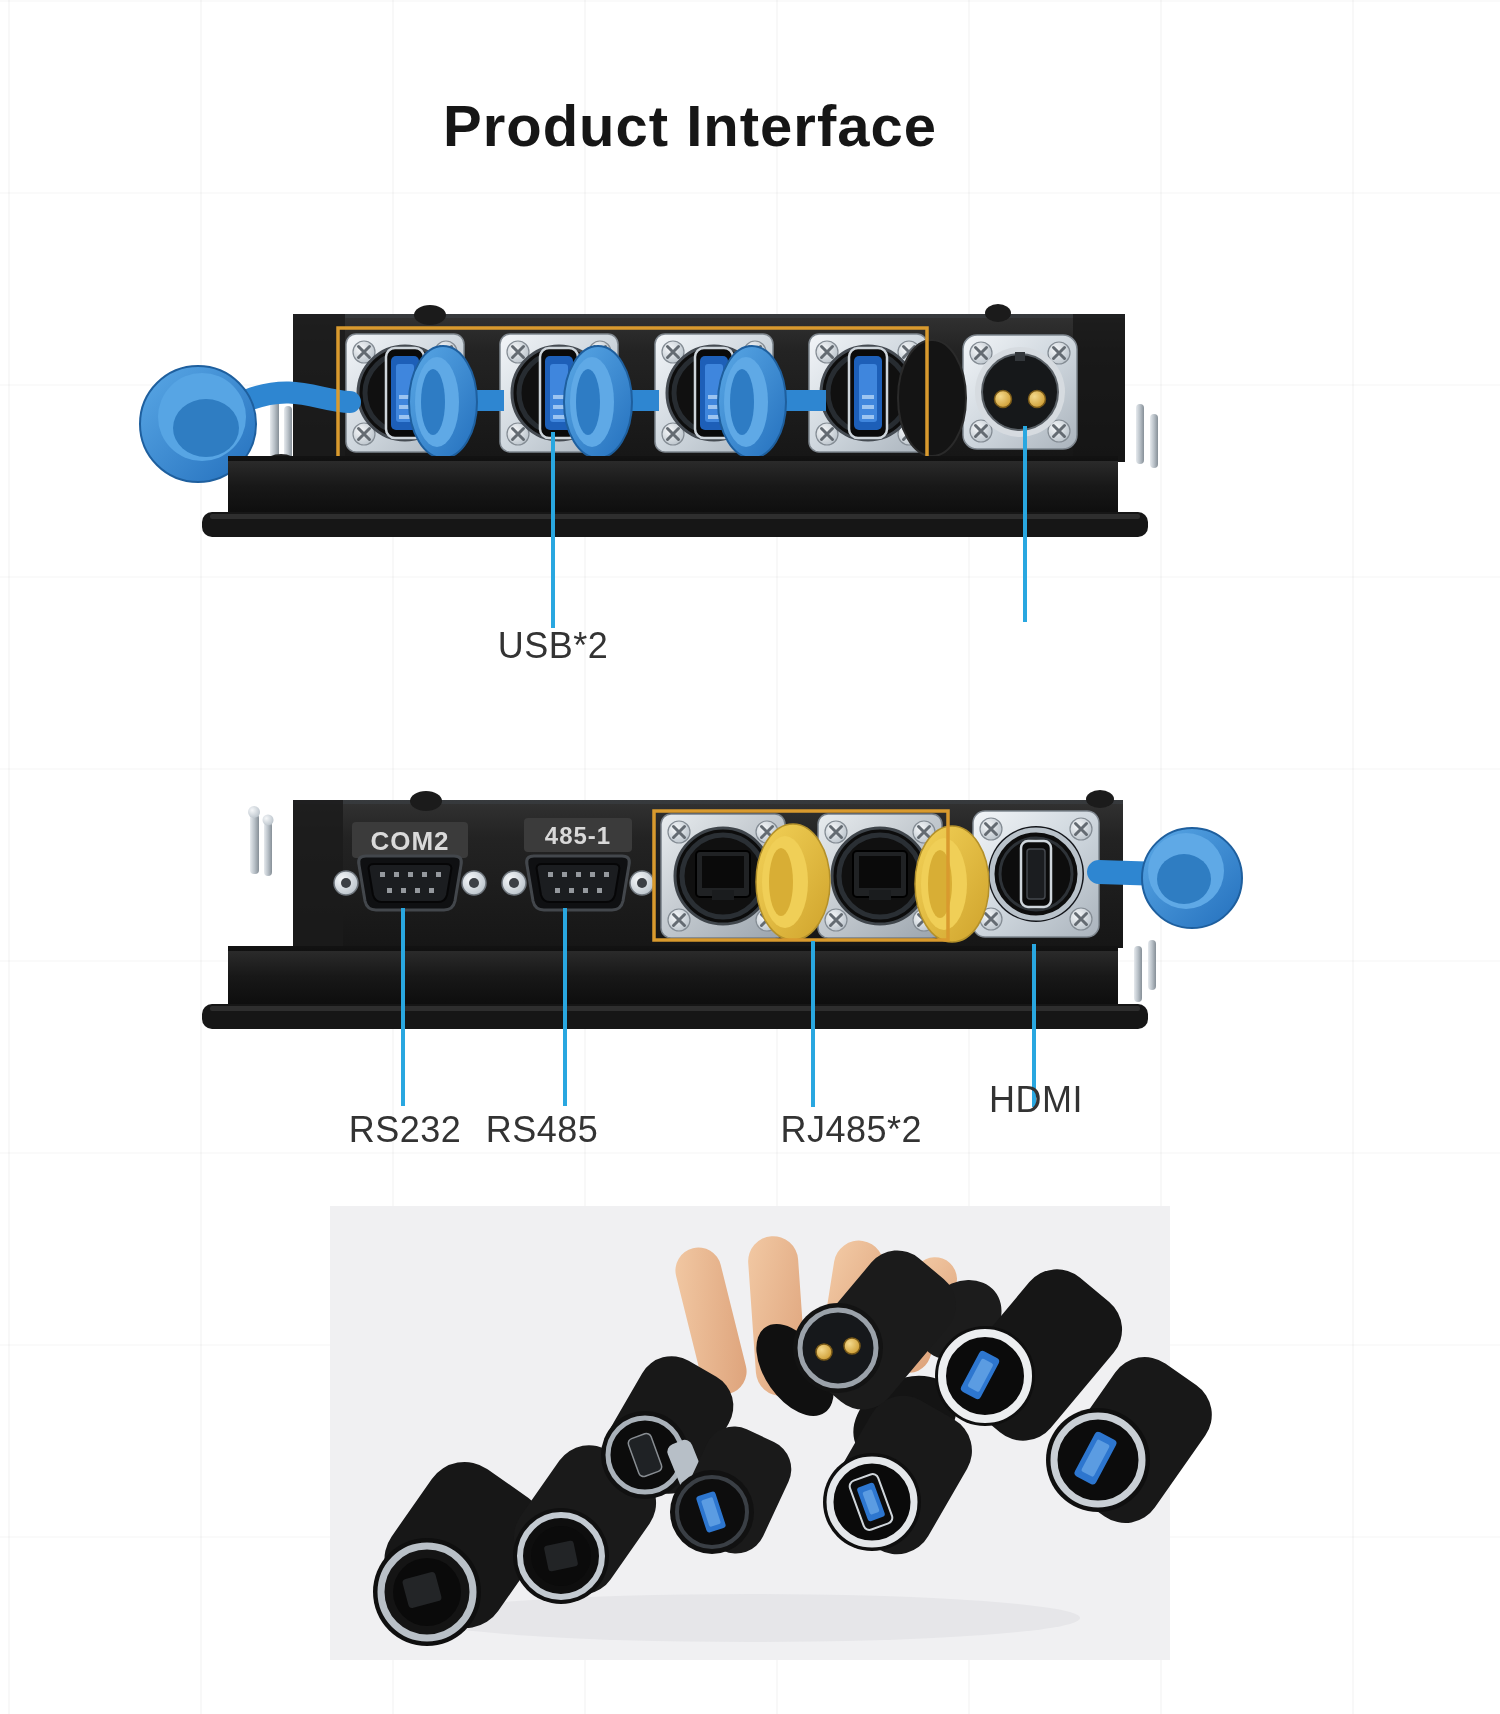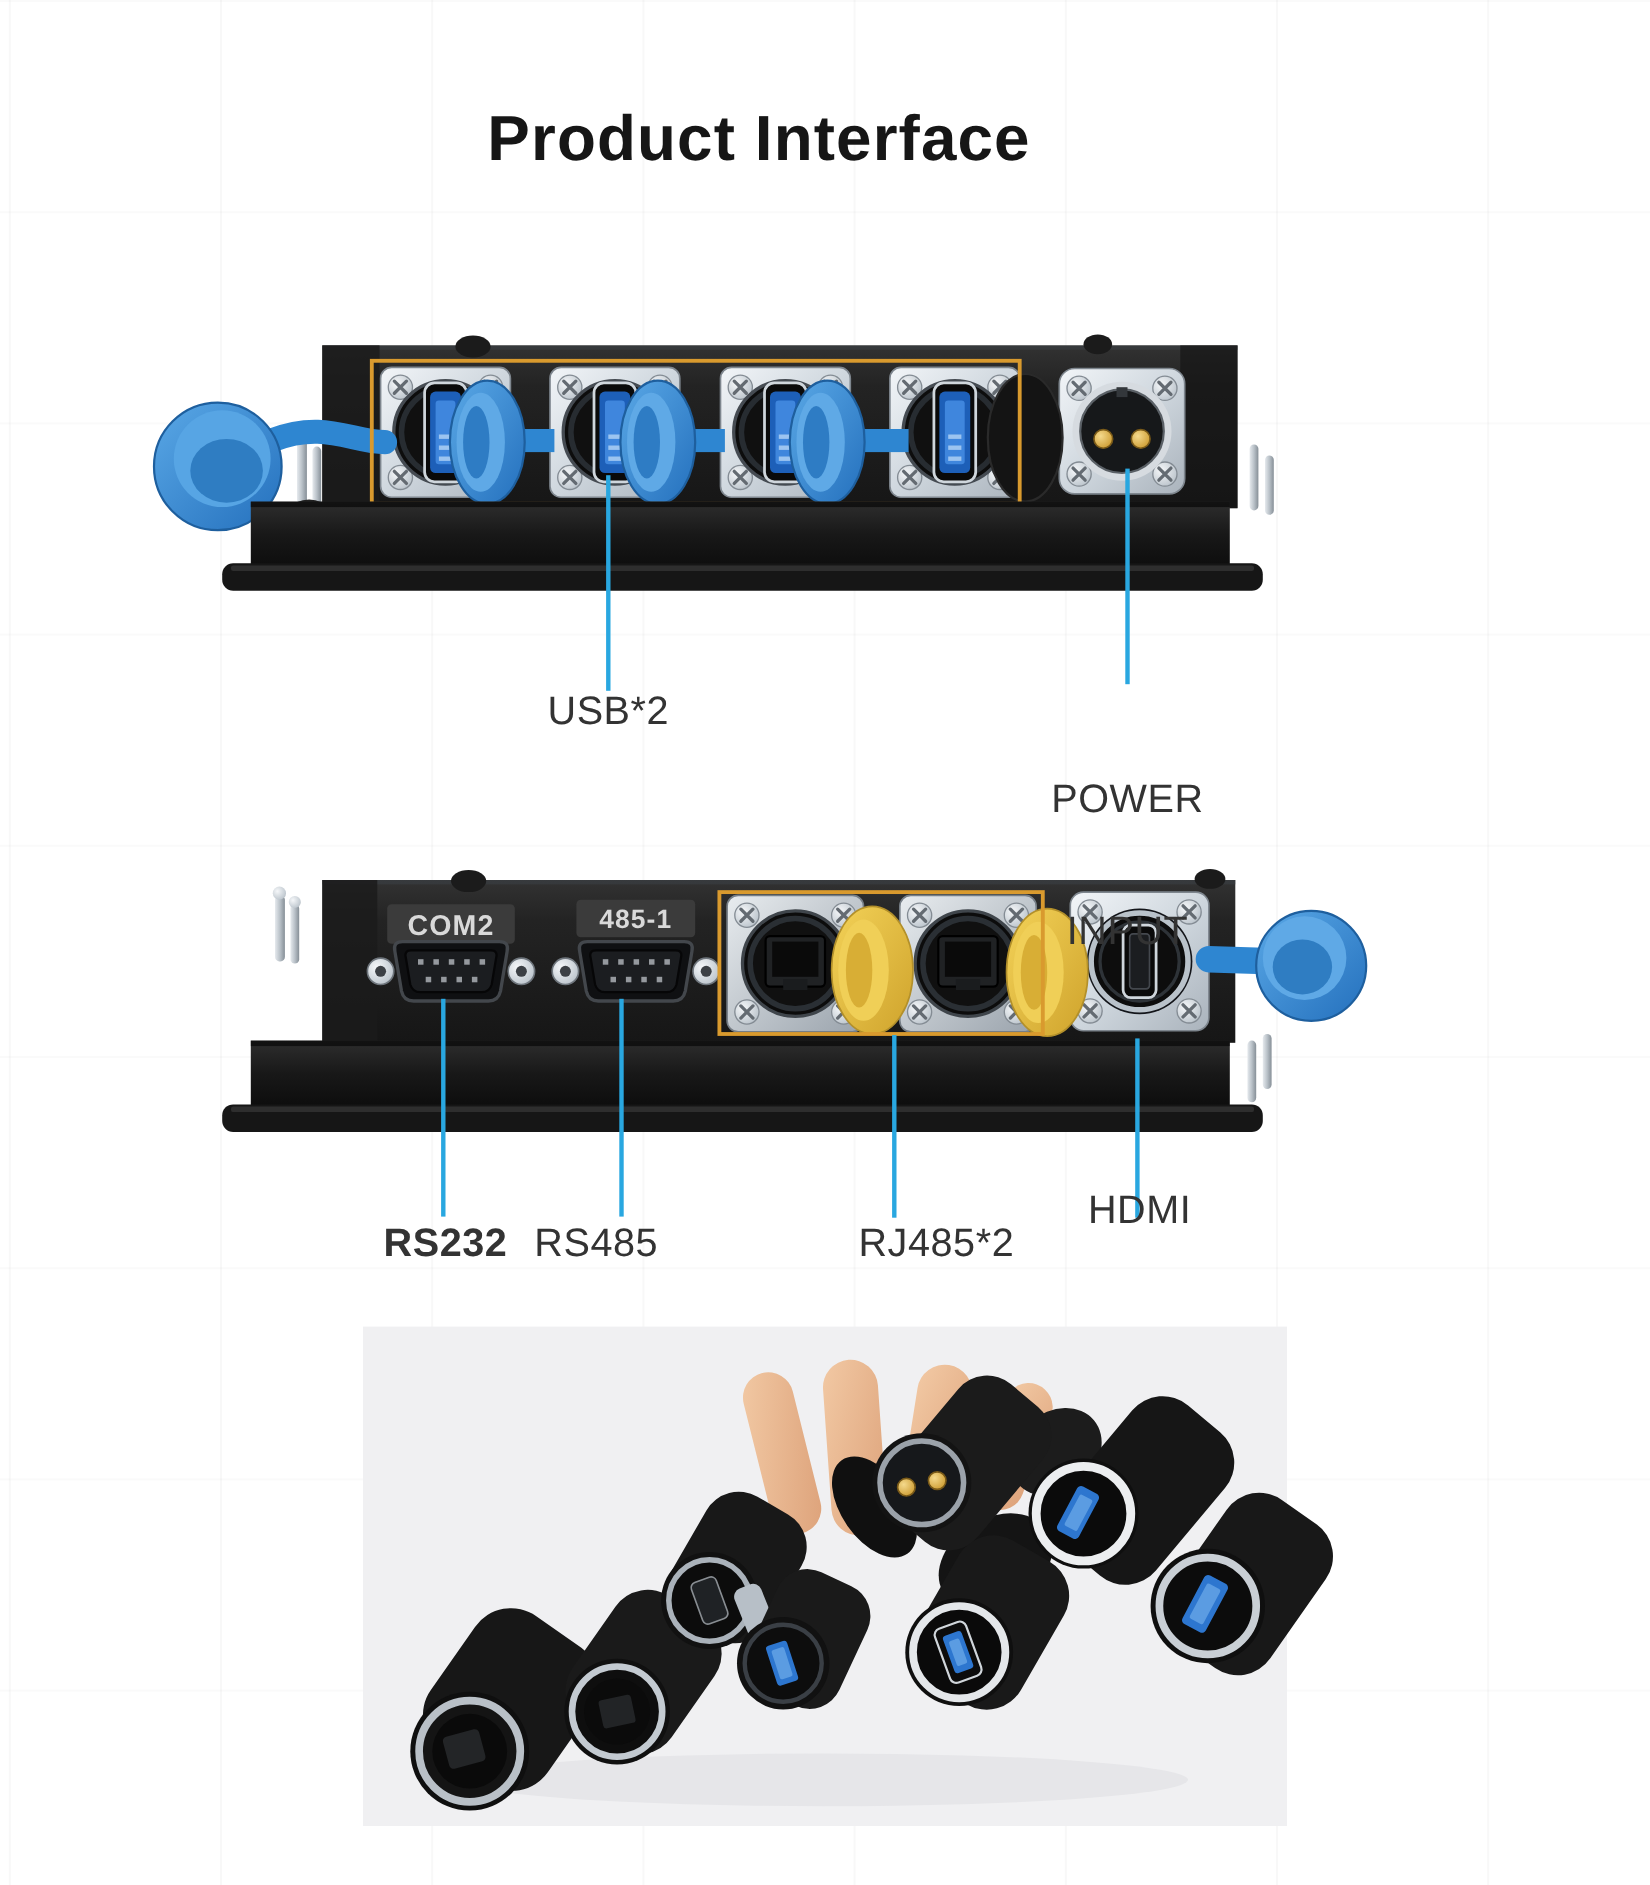--- a/index.html
+++ b/index.html
@@ -360,23 +360,19 @@
 
   <div class="callout-line" style="left:551px;top:432px;height:196px;"></div>
   <div class="callout-line" style="left:1023px;top:426px;height:196px;"></div>
   <div class="callout-line" style="left:401px;top:908px;height:198px;"></div>
   <div class="callout-line" style="left:563px;top:908px;height:198px;"></div>
   <div class="callout-line" style="left:811px;top:941px;height:166px;"></div>
   <div class="callout-line" style="left:1032px;top:944px;height:163px;"></div>
 
   <div class="callout-label" style="left:443px;top:626px;">USB*2</div>
 
-  <div class="callout-label" style="left:915px;top:626px;">
-    <div>POWER</div>
-    <div>INPUT</div>
-  </div>
-
-  <div class="callout-label" style="left:295px;top:1110px;font-weight:bold;">RS232</div>
+
+  <div class="callout-label" style="left:295px;top:1110px;">RS232</div>
   <div class="callout-label" style="left:432px;top:1110px;">RS485</div>
   <div class="callout-label" style="left:702px;top:1110px;text-align:right;">RJ485*2</div>
   <div class="callout-label" style="left:926px;top:1080px;">HDMI</div>
 
 </div>
 
 </body></html>

